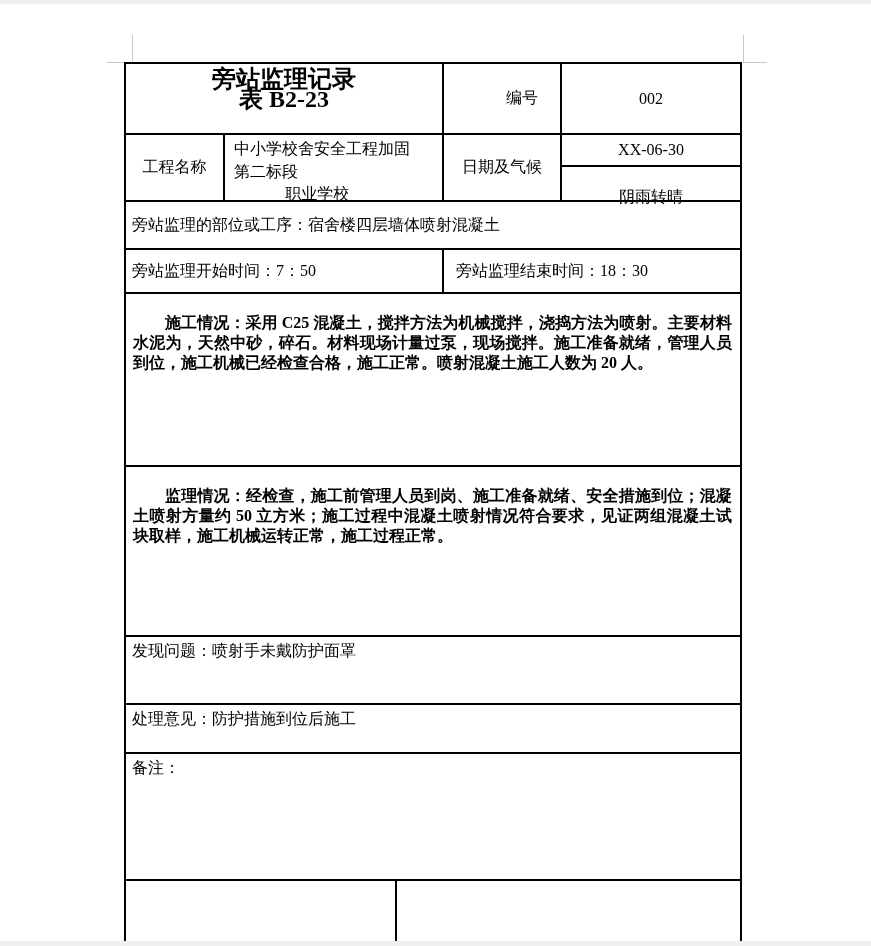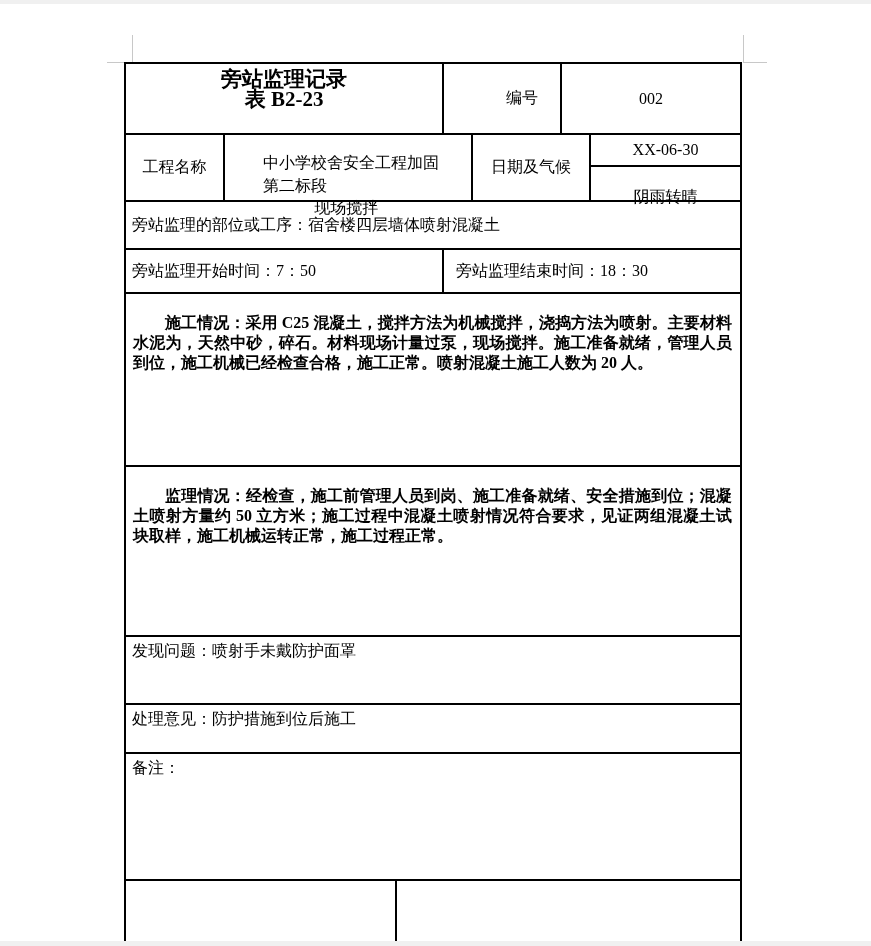--- a/index.html
+++ b/index.html
@@ -25,27 +25,27 @@
   .row.last{border-bottom:none;flex:1 1 auto;}
   .cell{box-sizing:border-box;border-right:2px solid #000;min-width:0;}
   .cell.end{border-right:none;flex:1 1 auto;}
 
   .r1{height:71px;}  .r2{height:67px;}  .r3{height:48px;}  .r4{height:44px;}
   .r5{height:173px;} .r6{height:170px;} .r7{height:68px;}  .r8{height:49px;}
   .r9{height:127px;}
 
   .title-cell{
     width:318px;display:flex;flex-direction:column;align-items:center;justify-content:center;
-    padding-bottom:20px;font-weight:bold;font-size:21px;line-height:20px;text-align:center;
+    padding-bottom:20px;font-weight:bold;font-size:24px;line-height:20px;text-align:center;
   }
   .no-label-cell{width:118px;display:flex;align-items:center;justify-content:center;padding-left:40px;}
   .no-value-cell{display:flex;align-items:center;justify-content:center;}
 
   .proj-label-cell{width:99px;display:flex;align-items:center;justify-content:center;}
-  .proj-name-cell{width:219px;padding:17px 4px 0 9px;line-height:22.5px;margin-left:29px;}
+  .proj-name-cell{width:219px;padding:3px 4px 0 9px;line-height:22.5px;}
   .proj-name-cell .indent{padding-left:3.2em;}
   .dw-label-cell{width:118px;display:flex;align-items:center;justify-content:center;}
   .dw-value-cell{display:flex;flex-direction:column;gap:20px;}
   .dw-date{flex:0 0 32px;border-bottom:2px solid #000;display:flex;align-items:center;justify-content:center;box-sizing:border-box;}
   .dw-weather{flex:1 1 auto;display:flex;align-items:center;justify-content:center;}
 
   .single-line-cell{display:flex;align-items:center;padding-left:6px;width:100%;border-right:none;}
   .time-start-cell{width:318px;display:flex;align-items:center;padding-left:6px;}
   .time-end-cell{display:flex;align-items:center;padding-left:12px;}
 
@@ -84,21 +84,21 @@
       </div>
     </div>
 
     <div class="row r2">
       <div class="cell proj-label-cell">
         <span>工程名称</span>
       </div>
       <div class="cell proj-name-cell">
         <div>中小学校舍安全工程加固</div>
         <div>第二标段</div>
-        <div class="indent">现场搅拌</div>
+        <div class="indent">职业学校</div>
       </div>
       <div class="cell dw-label-cell">
         <span>日期及气候</span>
       </div>
       <div class="cell end dw-value-cell">
         <div class="dw-date">XX-06-30</div>
         <div class="dw-weather">阴雨转晴</div>
       </div>
     </div>
 

